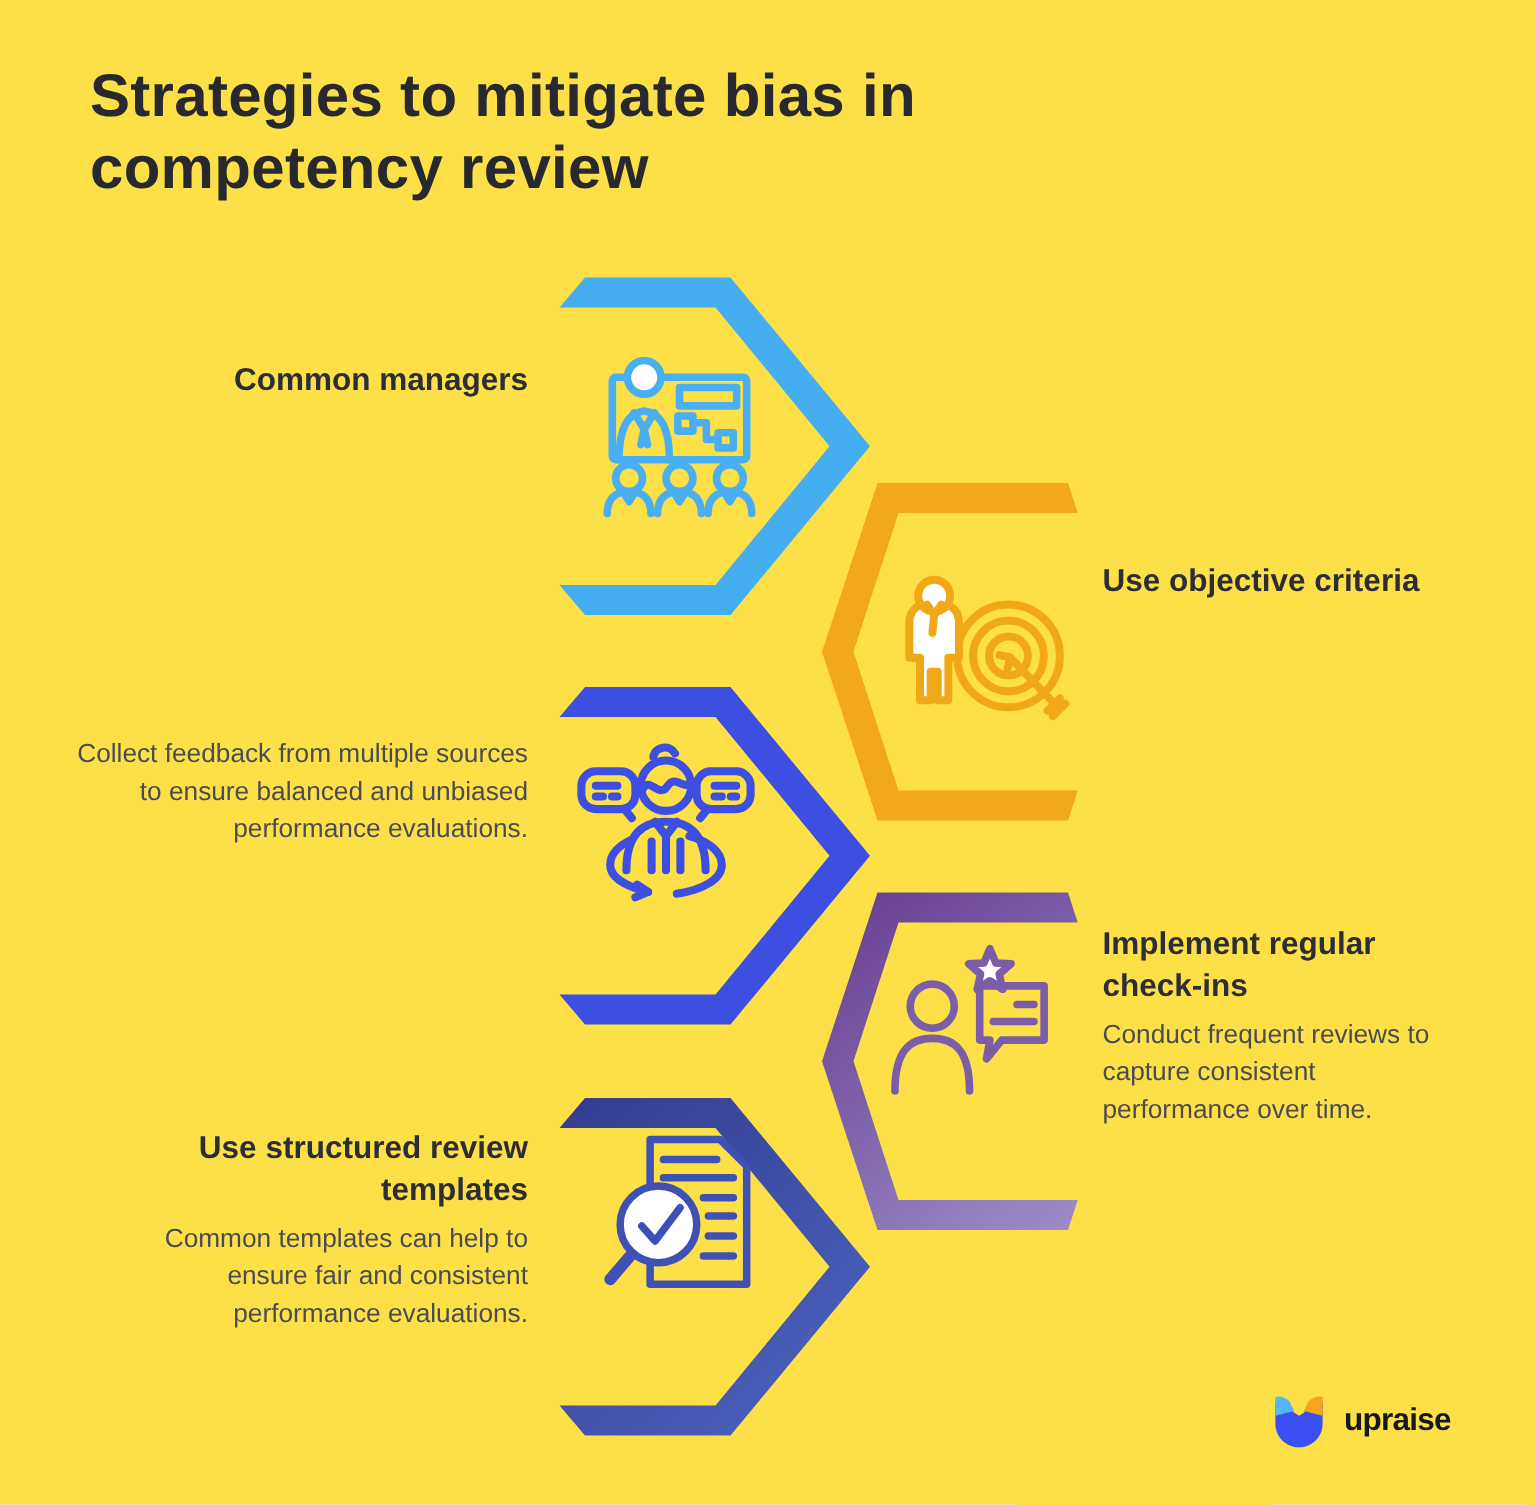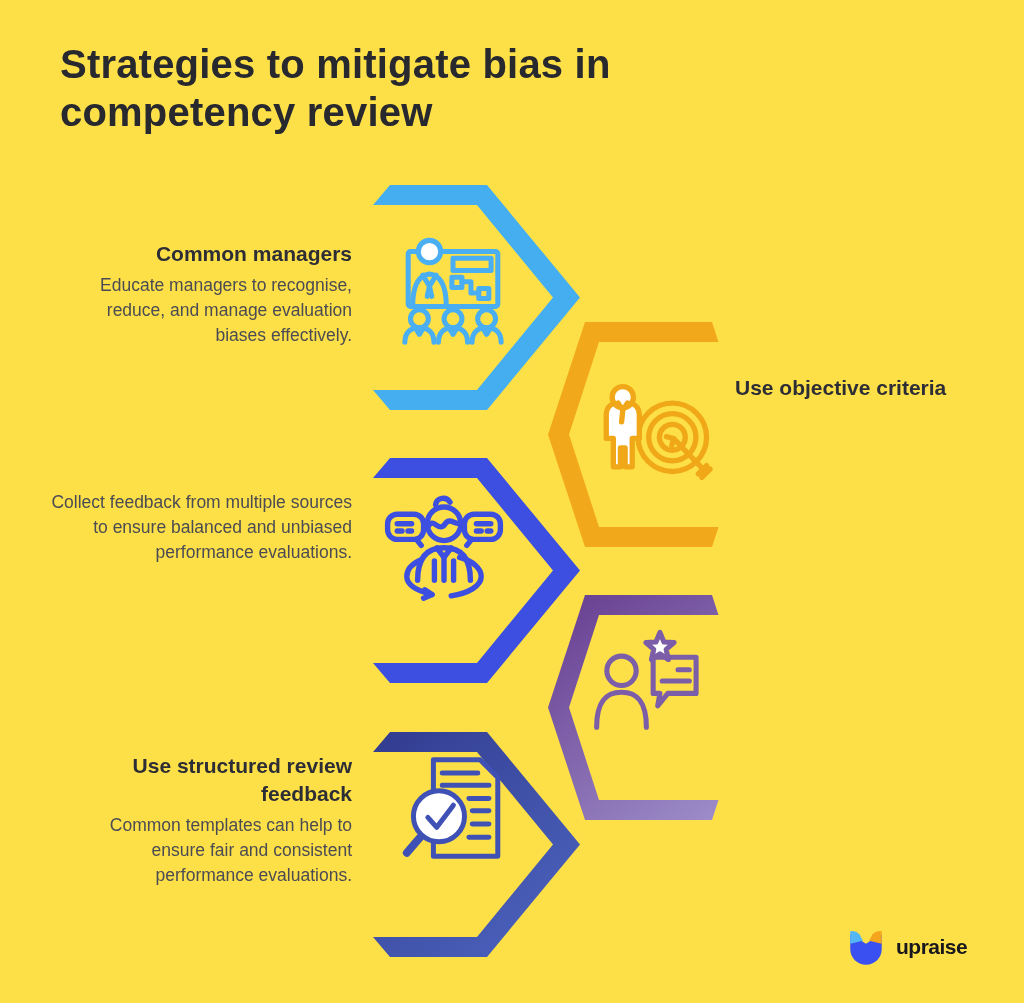--- a/index.html
+++ b/index.html
@@ -121,34 +121,37 @@
       <path d="M31,6 L73,6 L89,22 L89,93 L31,93 Z"></path>
       <path d="M39,18 L71,18 M39,29 L81,29 M63,41 L81,41 M66,52 L81,52 M66,64 L81,64 M63,76 L81,76"></path>
       <circle cx="36" cy="57" r="23" fill="#ffffff"></circle>
       <path d="M26,58 L34,67 L49,47"></path>
       <path d="M19,76 L7,90" stroke-width="7"></path>
     </g>
   </svg>
 
   <div class="step-text left" style="right:672px;top:240px;width:300px;">
     <p class="step-title">Common managers</p>
-    <p class="step-body">Educate managers to recognise, reduce, and manage evaluation biases effectively.</p>
   </div>
 
   <div class="step-text right" style="left:735px;top:374px;width:238px;">
     <p class="step-title">Use objective criteria</p>
   </div>
 
   <div class="step-text left" style="right:672px;top:490px;width:306px;">
     <p class="step-body">Collect feedback from multiple sources to ensure balanced and unbiased performance evaluations.</p>
   </div>
 
+  <div class="step-text right" style="left:735px;top:616px;width:242px;">
+    <p class="step-title">Implement regular check-ins</p>
+    <p class="step-body">Conduct frequent reviews to capture consistent performance over time.</p>
+  </div>
 
   <div class="step-text left" style="right:672px;top:752px;width:300px;">
-    <p class="step-title">Use structured review feedback</p>
+    <p class="step-title">Use structured review templates</p>
     <p class="step-body">Common templates can help to ensure fair and consistent performance evaluations.</p>
   </div>
 
   <div class="logo">
     <svg width="42" height="42" viewBox="0 0 40 40">
       <path d="M5,8 C9,10 14,12 17,15 L20,17 L23,15 C26,12 31,10 35,8 L35,22 C35,30.3 28.3,37 20,37 C11.7,37 5,30.3 5,22 Z" fill="#3A50F0"></path>
       <path d="M5,17 L5,5 Q10,4 14,8 L17,14 Z" fill="#55B6F6"></path>
       <path d="M35,17 L35,5 Q30,4 26,8 L23,14 Z" fill="#F5A51D"></path>
     </svg>
     <span class="logo-text">upraise</span>

